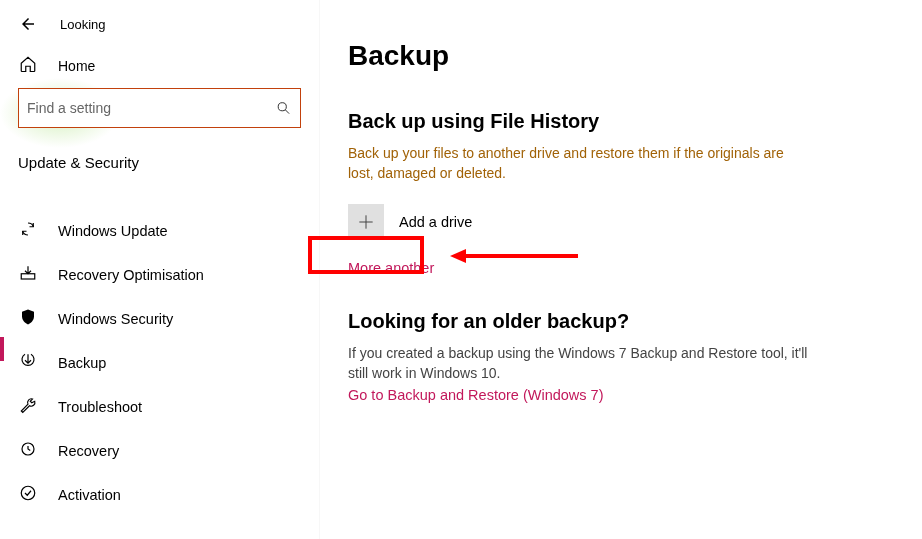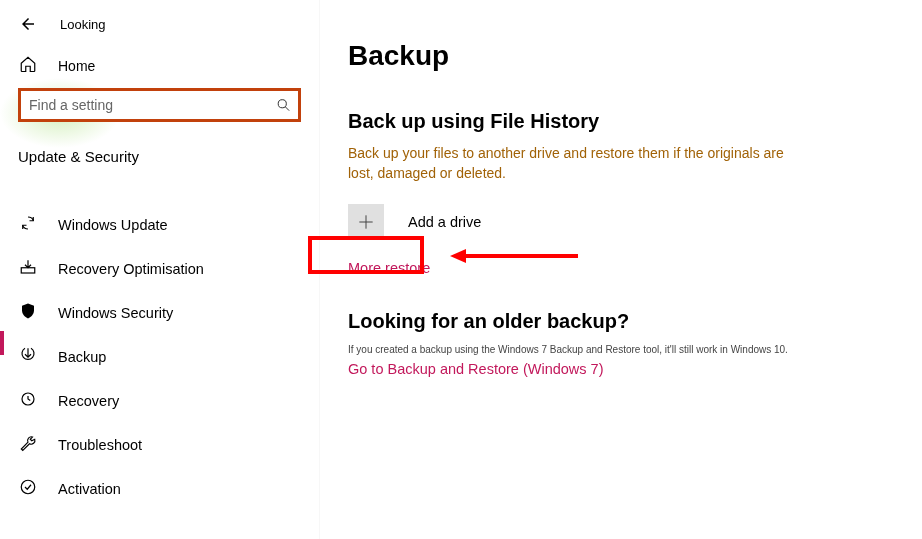--- a/index.html
+++ b/index.html
@@ -50,22 +50,22 @@
     pointer-events: none;
     z-index: 0;
   }
   .search-wrap {
     margin: 4px 18px 10px 18px;
     position: relative;
     z-index: 1;
   }
   .search-input {
     width: 100%;
-    height: 34px;
-    border: 3px solid #c2410c;
+    height: 40px;
+    border: 1px solid #c2410c;
     background: #fff;
     padding: 0 34px 0 8px;
     font-size: 14px;
     font-family: inherit;
     outline: none;
   }
   .search-input::placeholder { color: #666; font-style: normal; }
   .search-icon-pos {
     position: absolute;
     right: 10px; top: 50%; transform: translateY(-50%);
@@ -101,39 +101,39 @@
   .nav-label { font-size: 14.5px; }
   .main {
     flex: 1;
     padding: 40px 28px 0 28px;
     position: relative;
   }
   h1.page-title { font-size: 28px; font-weight: 600; margin-bottom: 38px; }
   h2.section-title { font-size: 20px; font-weight: 600; margin-bottom: 10px; }
   .section-desc { font-size: 14px; color: #a16207; line-height: 1.45; max-width: 460px; margin-bottom: 20px; }
   .add-drive-row {
-    display: flex; align-items: center; gap: 24px;
+    display: flex; align-items: center; gap: 15px;
     margin-bottom: 14px;
   }
   .plus-box {
     width: 36px; height: 36px;
     background: #e0e0e0;
     display:flex; align-items:center; justify-content:center;
     cursor: pointer;
   }
   .add-drive-label { font-size: 14.5px; }
   .link { color: #c2185b; font-size: 14.5px; cursor: pointer; display:inline-block; }
   .more-options-wrap {
     display:inline-block;
     padding: 6px 10px;
     margin-left: -10px;
     margin-bottom: 22px;
   }
   .older-section { margin-top: 6px; }
-  .older-desc { font-size: 10px; color:#444; line-height:1.45; max-width:460px; margin-bottom:4px;}
+  .older-desc { font-size: 14px; color:#444; line-height:1.45; max-width:460px; margin-bottom:4px;}
   
   .annotation-box {
     position: absolute;
     border: 4px solid #ff0000;
     pointer-events: none;
   }
   .annotation-arrow {
     position: absolute;
     pointer-events: none;
   }
@@ -208,33 +208,33 @@
           <svg width="18" height="18" viewBox="0 0 24 24">
               <path d="M12 3v12M8 11l4 4 4-4" fill="none" stroke="#000" stroke-width="1.6"></path>
               <path d="M8 3a8 8 0 1 0 8 0" fill="none" stroke="#000" stroke-width="1.6"></path>
             </svg>
         </span>
         <span class="nav-label">Backup</span>
       </div>
       <div class="nav-item">
         <span class="icon">
           <svg width="18" height="18" viewBox="0 0 24 24">
+              <path d="M21 7a5 5 0 0 1-7 6l-9 9-2-2 9-9a5 5 0 0 1 6-7l-3 3 2 2z" fill="none" stroke="#000" stroke-width="1.5"></path>
+            </svg>
+        </span>
+        <span class="nav-label">Troubleshoot</span>
+      </div>
+      <div class="nav-item">
+        <span class="icon">
+          <svg width="18" height="18" viewBox="0 0 24 24">
               <circle cx="12" cy="12" r="8" fill="none" stroke="#000" stroke-width="1.6"></circle>
               <path d="M12 8v4l3 2" fill="none" stroke="#000" stroke-width="1.6"></path>
             </svg>
         </span>
         <span class="nav-label">Recovery</span>
-      </div>
-      <div class="nav-item">
-        <span class="icon">
-          <svg width="18" height="18" viewBox="0 0 24 24">
-              <path d="M21 7a5 5 0 0 1-7 6l-9 9-2-2 9-9a5 5 0 0 1 6-7l-3 3 2 2z" fill="none" stroke="#000" stroke-width="1.5"></path>
-            </svg>
-        </span>
-        <span class="nav-label">Troubleshoot</span>
       </div>
       <div class="nav-item">
         <span class="icon">
           <svg width="18" height="18" viewBox="0 0 24 24">
               <circle cx="12" cy="12" r="9" fill="none" stroke="#000" stroke-width="1.6"></circle>
               <path d="M8 12l3 3 5-6" fill="none" stroke="#000" stroke-width="1.6"></path>
             </svg>
         </span>
         <span class="nav-label">Activation</span>
       </div>
@@ -250,21 +250,21 @@
       <div class="add-drive-row">
         <div class="plus-box">
           <svg width="20" height="20" viewBox="0 0 24 24">
               <line x1="12" y1="4" x2="12" y2="20" stroke="#444" stroke-width="1.2"></line>
               <line x1="4" y1="12" x2="20" y2="12" stroke="#444" stroke-width="1.2"></line>
             </svg>
         </div>
         <span class="add-drive-label">Add a drive</span>
       </div>
       <div class="more-options-wrap">
-        <span class="link">More restore</span>
+        <span class="link">More another</span>
       </div>
     </section>
 
     <section class="older-section">
       <h2 class="section-title">Looking for an older backup?</h2>
       <p class="older-desc">If you created a backup using the Windows 7 Backup and Restore tool, it'll still work in Windows 10.</p>
       <span class="link">Go to Backup and Restore (Windows 7)</span>
     </section>
 
     <div class="annotation-box" style="left:-12px; top:236px; width:116px; height:38px;"></div>

